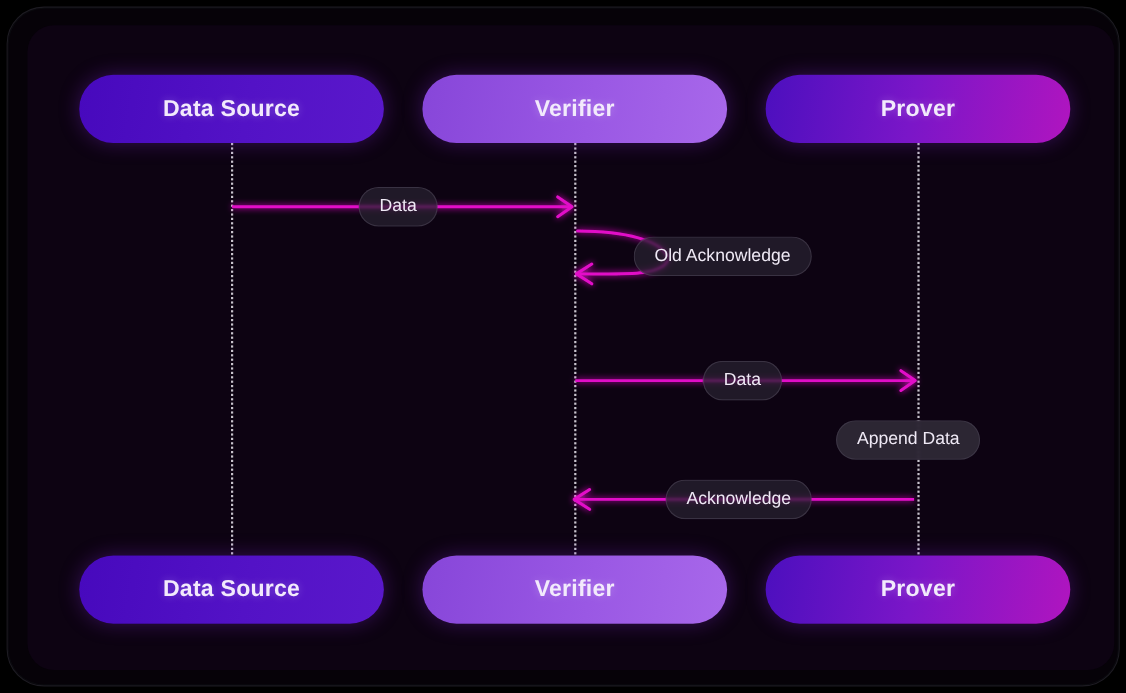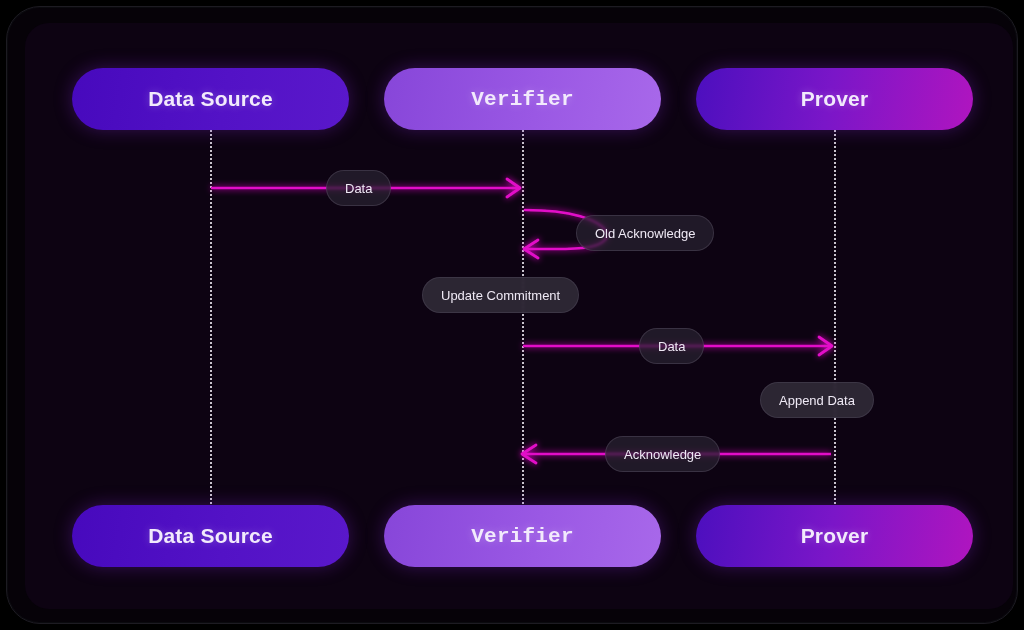--- a/index.html
+++ b/index.html
@@ -67,39 +67,38 @@
     font-weight: bold;
     letter-spacing: 0.2px;
     text-shadow: 0 0 8px rgba(255,255,255,0.25);
     box-shadow: 0 0 18px rgba(130,40,210,0.35);
   }
   .actor-datasource {
     background: linear-gradient(100deg, #4709bd 0%, #5312c6 55%, #5a18cb 100%);
   }
   .actor-verifier {
     background: linear-gradient(100deg, #8746d9 0%, #9a58e4 55%, #a868ea 100%);
-    font-family: Liberation Mono, monospace;
   }
   .actor-prover {
     background: linear-gradient(100deg, #4c0fbe 0%, #7a16c8 48%, #b015bf 100%);
     align-items: center;
   }
 
   
   .pill {
     position: absolute;
     height: 36px;
     border-radius: 18px;
     display: flex;
     align-items: center;
     justify-content: center;
     padding: 0 18px;
     box-sizing: border-box;
     color: #efe9f5;
-    font-size: 13px;
+    font-size: 16px;
     background: rgba(40,34,48,0.72);
     border: 1px solid rgba(150,140,165,0.22);
     white-space: nowrap;
     backdrop-filter: blur(1px);
   }
   .note {
     background: rgba(46,40,54,0.95);
     border: 1px solid rgba(150,140,165,0.16);
   }
 
@@ -168,23 +167,20 @@
       </div>
 
       <div class="pill" style="left:301px; top:147px;">
         <span>Data</span>
       </div>
 
       <div class="pill" style="left:551px; top:192px;">
         <span>Old Acknowledge</span>
       </div>
 
-      <div class="pill note" style="left:397px; top:254px;">
-        <span>Update Commitment</span>
-      </div>
 
       <div class="pill" style="left:614px; top:305px;">
         <span>Data</span>
       </div>
 
       <div class="pill note" style="left:735px; top:359px;">
         <span>Append Data</span>
       </div>
 
       <div class="pill" style="left:580px; top:413px;">

